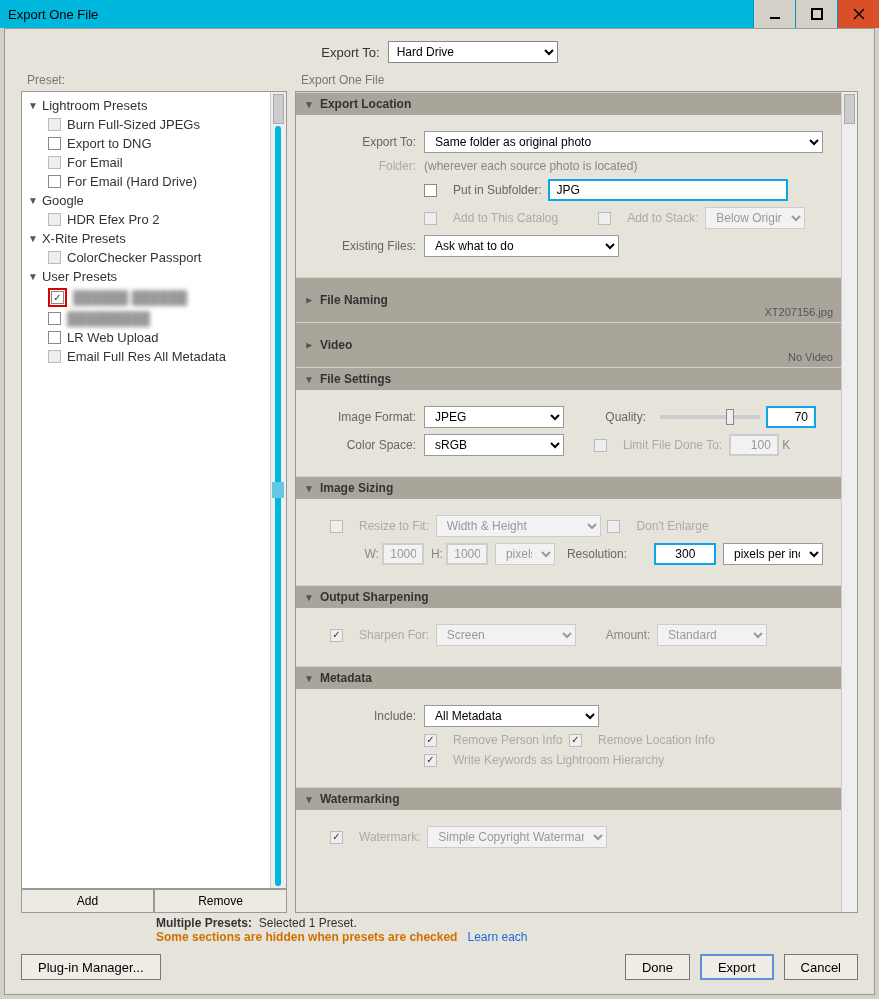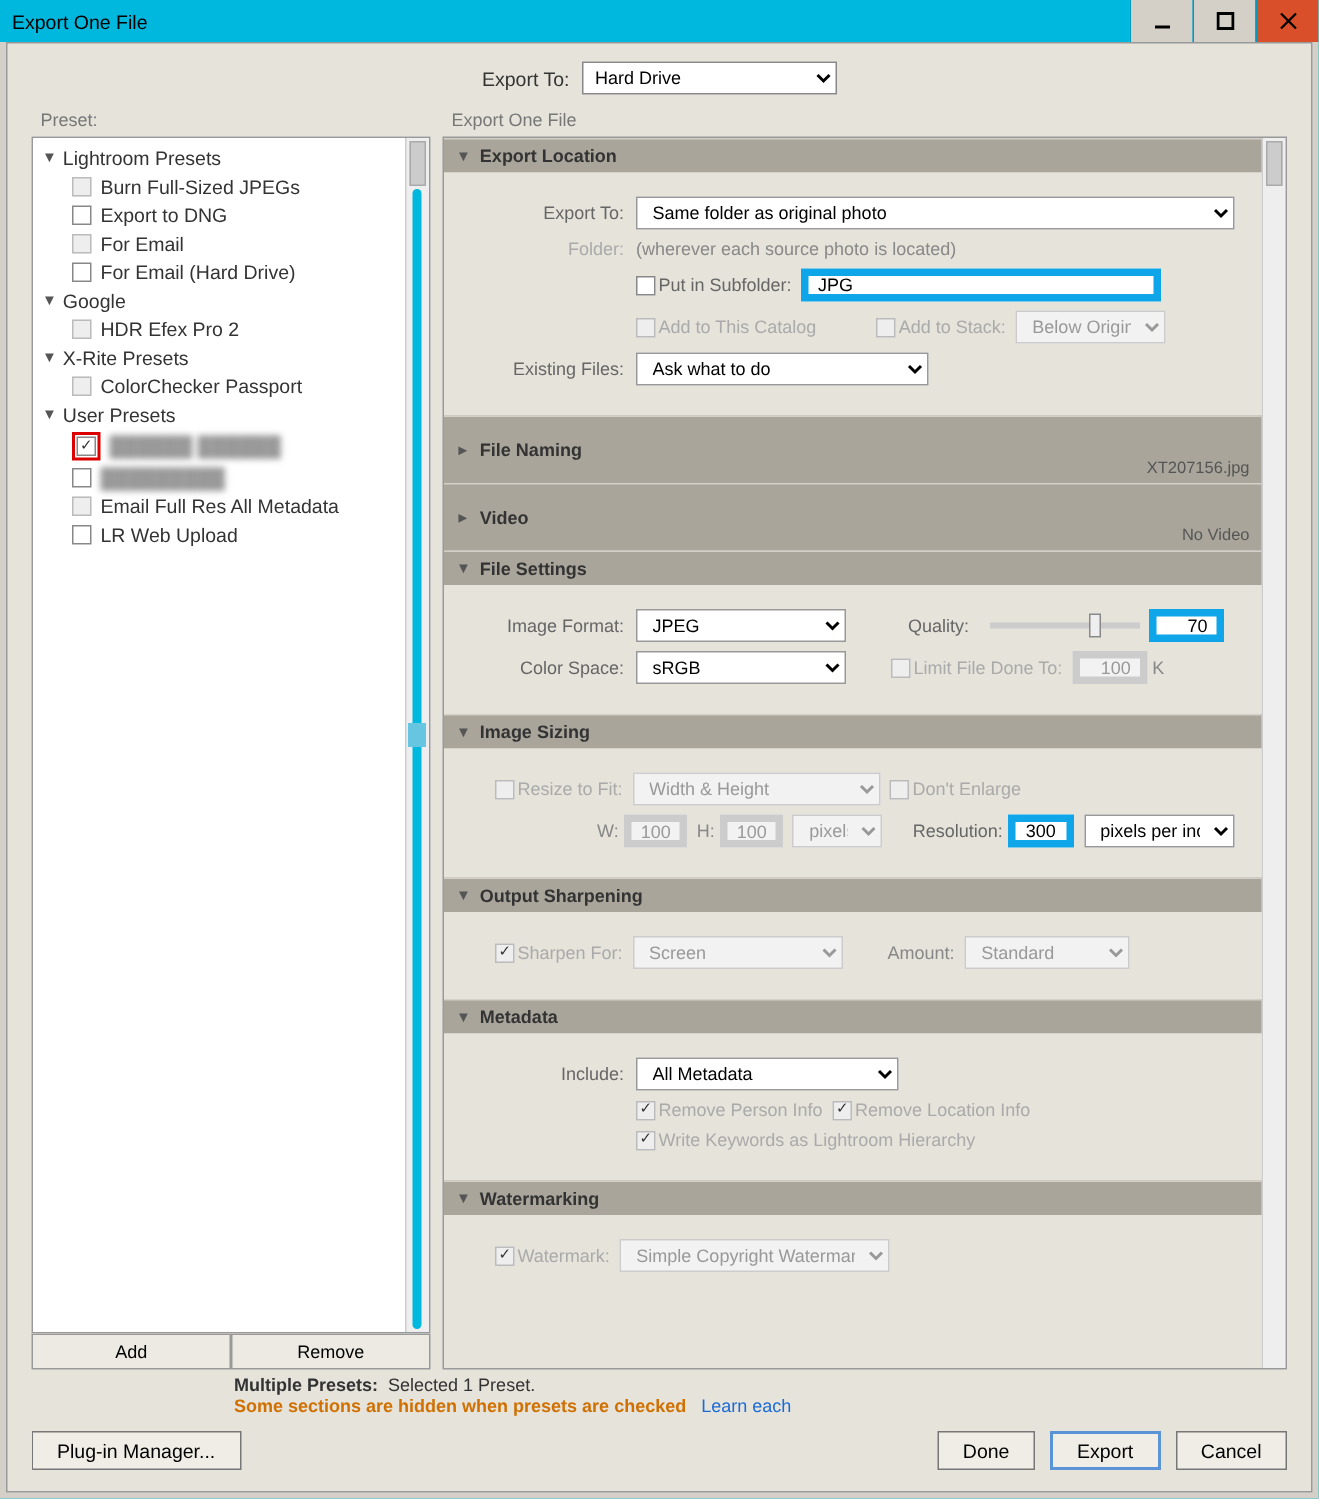--- a/index.html
+++ b/index.html
@@ -54,23 +54,23 @@
 .section-hdr .tri-s { color: #555; font-size: 10px; }
 .section-hdr .spacer { flex: 1; }
 .section-hdr .hint { font-weight: normal; font-size: 11px; color: #555; margin-top: 24px; }
 
 .section-body { background: #e6e3db; padding: 10px 18px 14px 18px; }
 .frow { display: flex; align-items: center; margin: 6px 0; }
 .flabel { width: 110px; text-align: right; padding-right: 8px; color: #666; font-size: 12px; }
 .flabel.dim { color: #aaa; }
 .sel { height: 22px; border: 1px solid #999; background: #fff; font-size: 12px; padding: 0 6px; }
 .sel.dim { background: #f2f2f2; color: #999; border-color: #ccc; }
-.txt { height: 22px; border: 5px solid #0ea5e9; background: #fff; padding: 0 6px; font-size: 12px; }
+.txt { height: 22px; border: 2px solid #0ea5e9; background: #fff; padding: 0 6px; font-size: 12px; }
 .txt.dim { background: #f2f2f2; color: #999; border-color: #ccc; }
-.cklabel { display: flex; align-items: center; gap: 2px; font-size: 12px; color: #666; }
+.cklabel { display: flex; align-items: center; gap: 16px; font-size: 12px; color: #666; }
 .cklabel.dim { color: #aaa; }
 .slider { width: 100px; height: 4px; background: #ccc; position: relative; margin: 0 6px; }
 .slider .knob { position: absolute; top: -6px; width: 8px; height: 16px; background: #eee; border: 1px solid #888; }
 
 .footer-area { position: absolute; left: 16px; right: 16px; bottom: 14px; }
 .footer-msg { margin: 10px 0 10px 135px; font-size: 12px; }
 .footer-msg b { font-weight: bold; }
 .footer-msg .orange { color: #d07000; font-weight: bold; }
 .footer-msg a { color: #1a6bd8; text-decoration: none; margin-left: 10px; }
 .footer-btns { display: flex; align-items: center; }
@@ -169,26 +169,26 @@
                 <span class="redbox">
                   <span class="chk checked"></span>
                 </span>
                 <span class="blur">██████ ██████</span>
               </div>
             <div class="tree-item">
                 <span class="chk"></span>
                 <span class="blur">█████████</span>
               </div>
             <div class="tree-item">
-                <span class="chk disabled"></span>
-                <span>Email Full Res All Metadata</span>
-              </div>
-            <div class="tree-item">
                 <span class="chk"></span>
                 <span>LR Web Upload</span>
+              </div>
+            <div class="tree-item">
+                <span class="chk disabled"></span>
+                <span>Email Full Res All Metadata</span>
               </div>
           </div>
           <div class="scrollbar-v">
               <div class="thumb"></div>
               <div class="track-bar"></div>
               <div class="grip"></div>
             </div>
         </div>
         <div class="preset-buttons">
           <button>Add</button>
@@ -286,21 +286,21 @@
                   <span class="chk disabled"></span>
                   <span>Don't Enlarge</span>
                 </label>
             </div>
             <div class="frow">
               <div style="width:84px"></div>
               <span style="color:#888">W:</span>&nbsp;<input class="txt dim" style="width: 42px; text-align: center;" value="1000">
               &nbsp;&nbsp;<span style="color:#888">H:</span>&nbsp;<input class="txt dim" style="width: 42px; text-align: center;" value="1000">
               &nbsp;&nbsp;<select class="sel dim" style="width:60px"><option>pixels</option></select>
               <div style="width:20px"></div>
-              <span style="color:#666">Resolution:</span>&nbsp;<input class="txt" style="width: 44px; text-align: center;" value="300">
+              <span style="color:#666">Resolution:</span>&nbsp;<input class="txt" style="width: 62px; text-align: center; margin-left: 24px;" value="300">
               &nbsp;&nbsp;<select class="sel" style="width:100px"><option>pixels per inch</option></select>
             </div>
           </div>
 
           <div class="section-hdr">
               <span class="tri-s">▼</span>
               <span>Output Sharpening</span>
             </div>
           <div class="section-body">
             <div class="frow">

